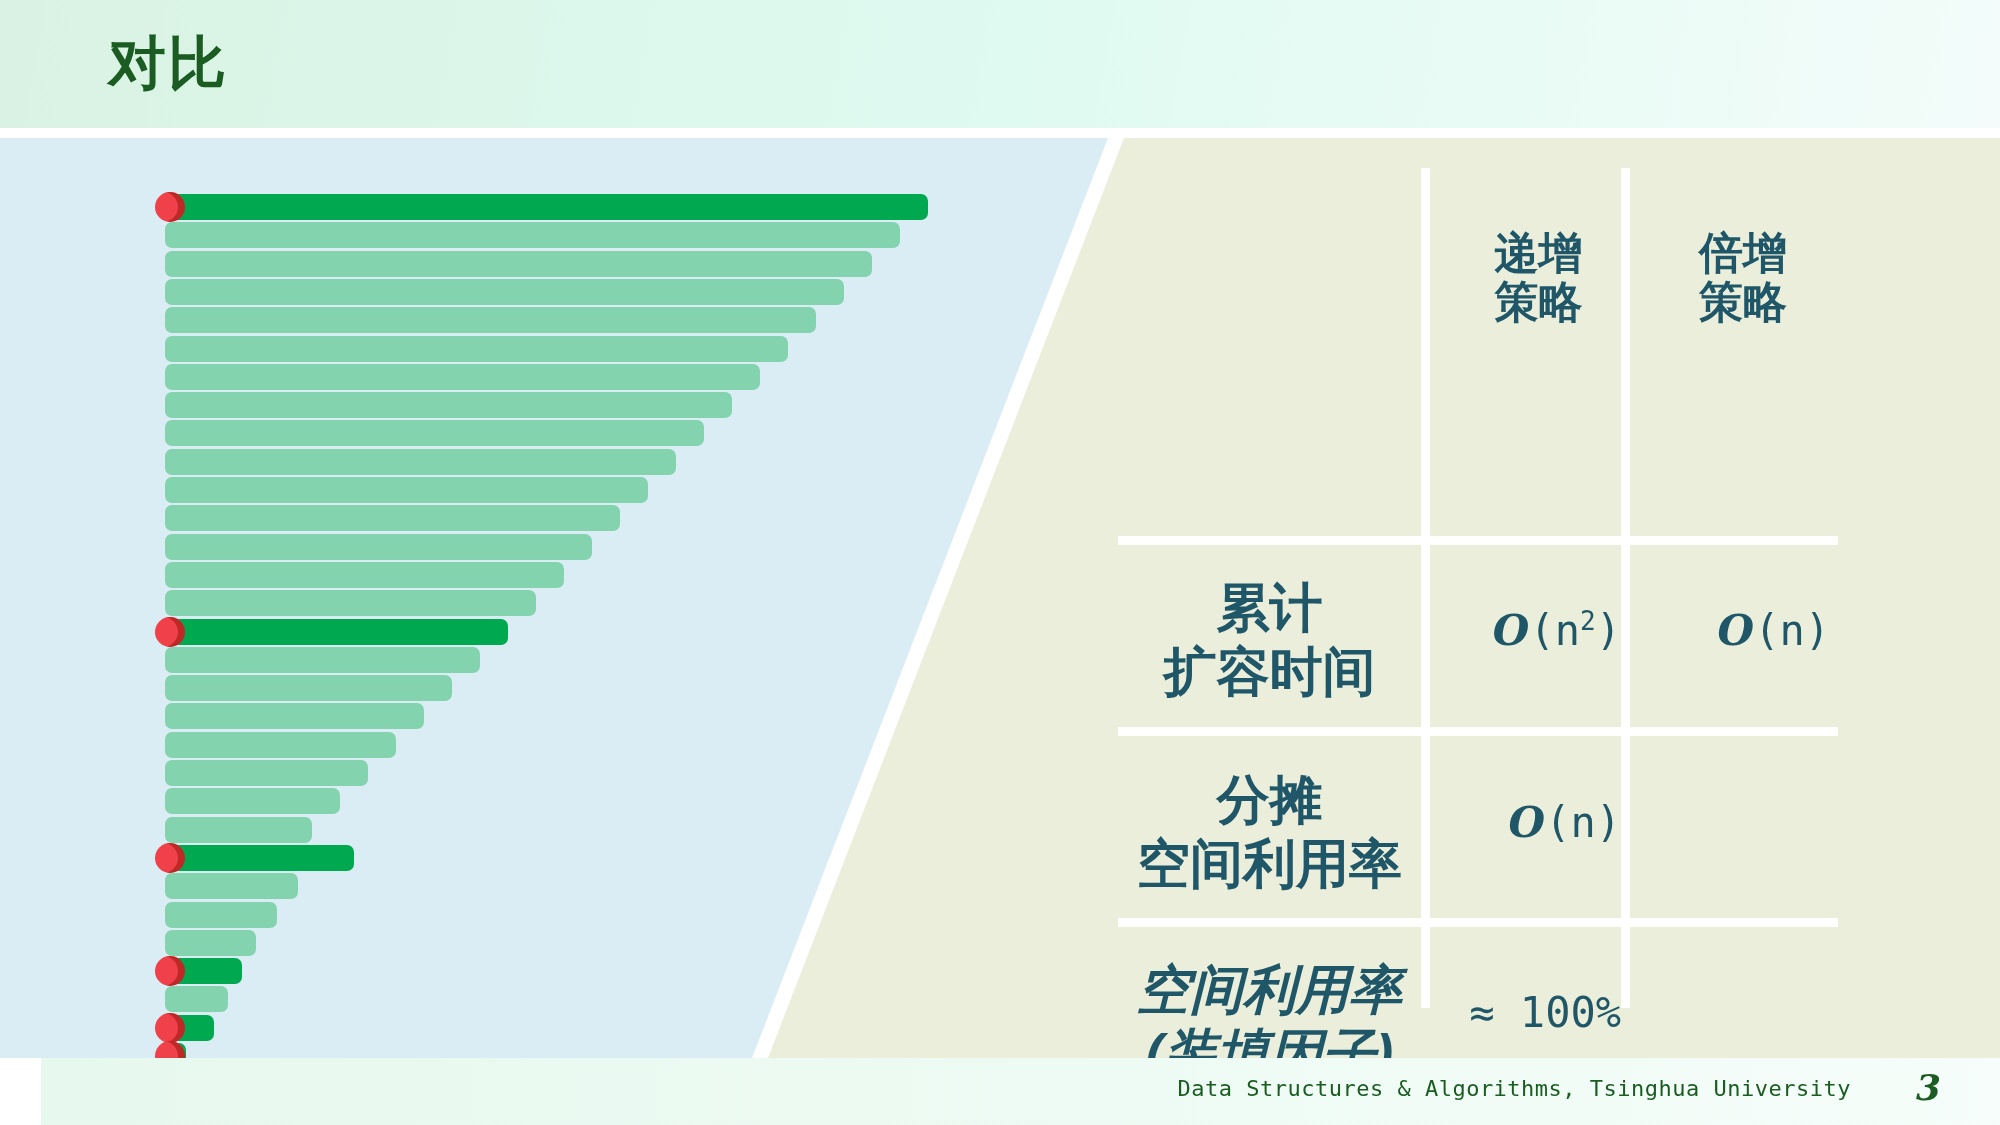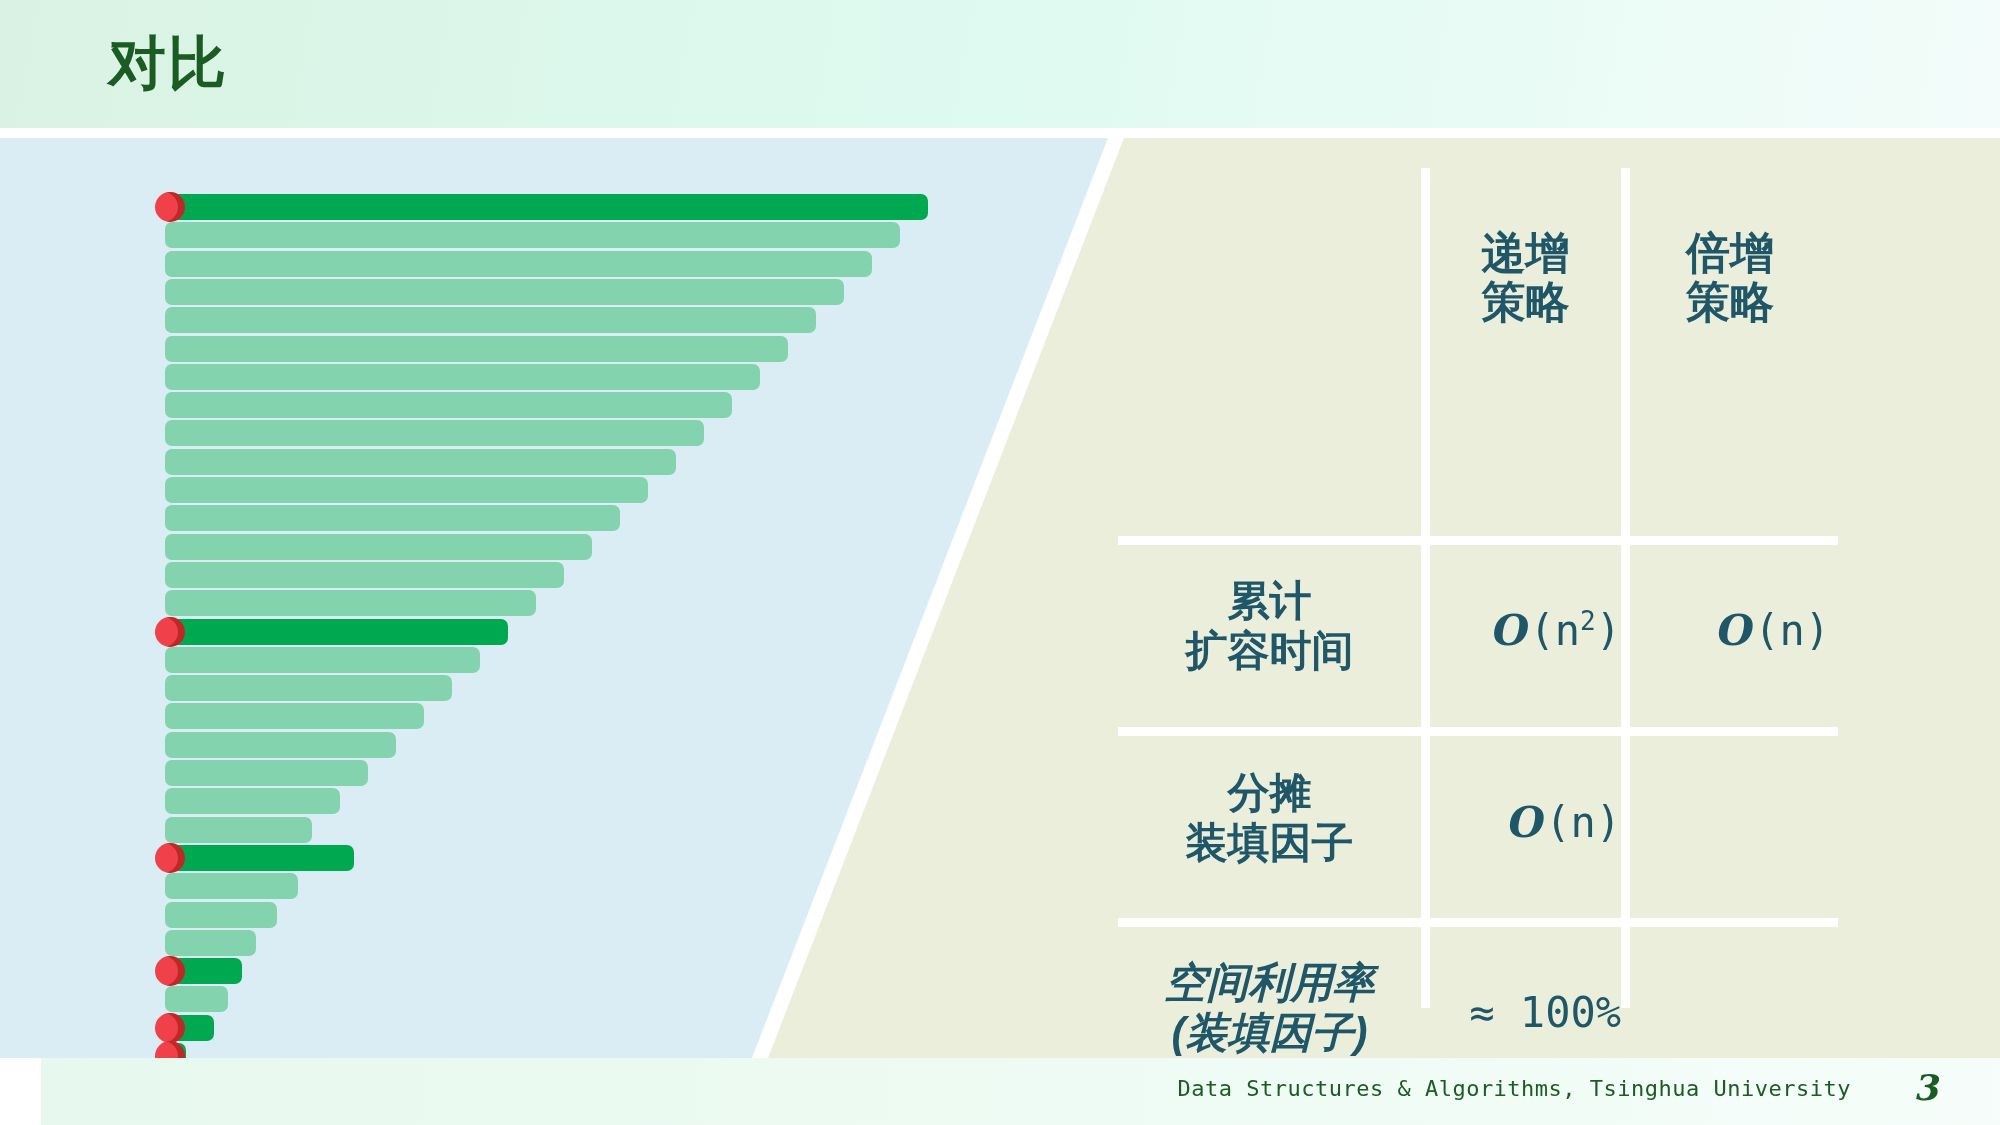--- a/index.html
+++ b/index.html
@@ -104,29 +104,30 @@
   .hline.r3 { top: 750px; }
 
   .th {
     position: absolute;
     color: #1f5769;
     font-size: 44px;
     font-weight: bold;
     line-height: 1.12;
     text-align: center;
     white-space: pre-line;
+    padding-left: 13px;
   }
   .th.c1 { left: 312px; top: 60px; width: 191px; }
   .th.c2 { left: 512px; top: 60px; width: 200px; }
 
   .rowlabel {
     position: absolute;
     left: 0; width: 303px;
     color: #1f5769;
-    font-size: 42px;
+    font-size: 53px;
     font-weight: bold;
     line-height: 1.2;
     text-align: center;
     white-space: pre-line;
   }
   .rowlabel.r1 { top: 408px; }
   .rowlabel.r2 { top: 600px; }
   .rowlabel.r3 { top: 790px; font-style: italic; }
 
   .cellval {
@@ -299,21 +300,21 @@
       <div class="hline r3"></div>
 
       <div class="th c1">递增
 策略</div>
       <div class="th c2">倍增
 策略</div>
 
       <div class="rowlabel r1">累计
 扩容时间</div>
       <div class="rowlabel r2">分摊
-装填因子</div>
+空间利用率</div>
       <div class="rowlabel r3">空间利用率
 (装填因子)</div>
 
       <div class="cellval c1 vr1"><span class="bigO">O</span><span>(n</span><sup>2</sup><span>)</span></div>
       <div class="cellval c2 vr1"><span class="bigO">O</span><span>(n)</span></div>
 
       <div class="cellval c1 vr2"><span class="bigO">O</span><span>(n)</span></div>
 
       <div class="cellval c1 vr3">≈ 100%</div>
     </div>

